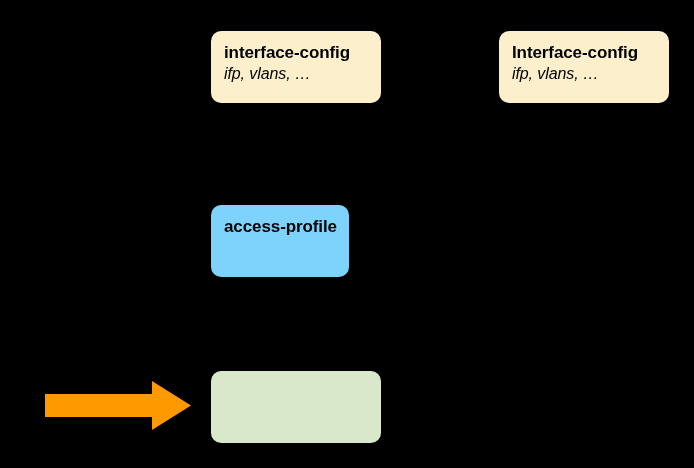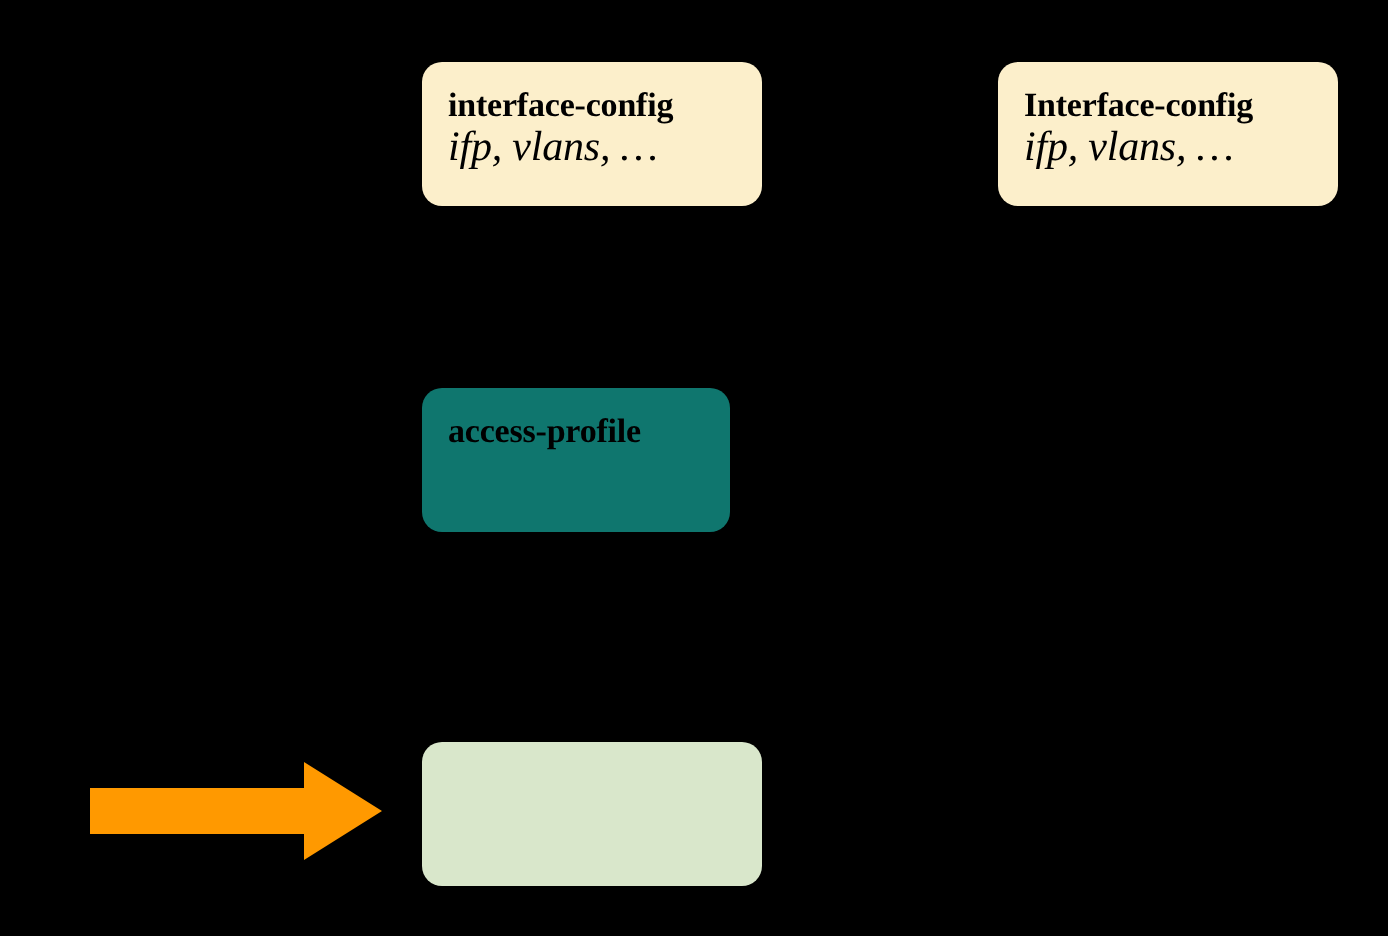--- a/index.html
+++ b/index.html
@@ -6,38 +6,38 @@
     margin: 0;
     padding: 0;
     background: #000000;
   }
   #canvas {
     position: relative;
     width: 694px;
     height: 468px;
     background: #000000;
     overflow: hidden;
-    font-family: Liberation Serif, serif;
+    font-family: Liberation Sans, sans-serif;
   }
   .node {
     position: absolute;
     box-sizing: border-box;
     border-radius: 10px;
     padding: 11px 13px 0 13px;
   }
   .node-title {
     font-size: 17px;
     font-weight: bold;
     color: #000000;
     line-height: 21px;
     white-space: nowrap;
     letter-spacing: -0.1px;
   }
   .node-sub {
-    font-size: 21px;
+    font-size: 16px;
     font-style: italic;
     color: #000000;
     line-height: 21px;
     white-space: nowrap;
     letter-spacing: -0.1px;
   }
   .arrow-wrap {
     position: absolute;
     line-height: 0;
   }
@@ -56,20 +56,20 @@
   <div class="node" style="left:211px; top:31px; width:170px; height:72px; background:#FCEFCB;">
     <div class="node-title">interface-config</div>
     <div class="node-sub">ifp, vlans, …</div>
   </div>
 
   <div class="node" style="left:499px; top:31px; width:170px; height:72px; background:#FCEFCB;">
     <div class="node-title">Interface-config</div>
     <div class="node-sub">ifp, vlans, …</div>
   </div>
 
-  <div class="node" style="left:211px; top:194px; width:154px; height:72px; background:#0f766e;">
+  <div class="node" style="left:211px; top:205px; width:138px; height:72px; background:#7dd3fc;">
     <div class="node-title">access-profile</div>
   </div>
 
   <div class="node" style="left:211px; top:371px; width:170px; height:72px; background:#D9E7CB;">
   </div>
 
 </div>
 
 </body></html>

